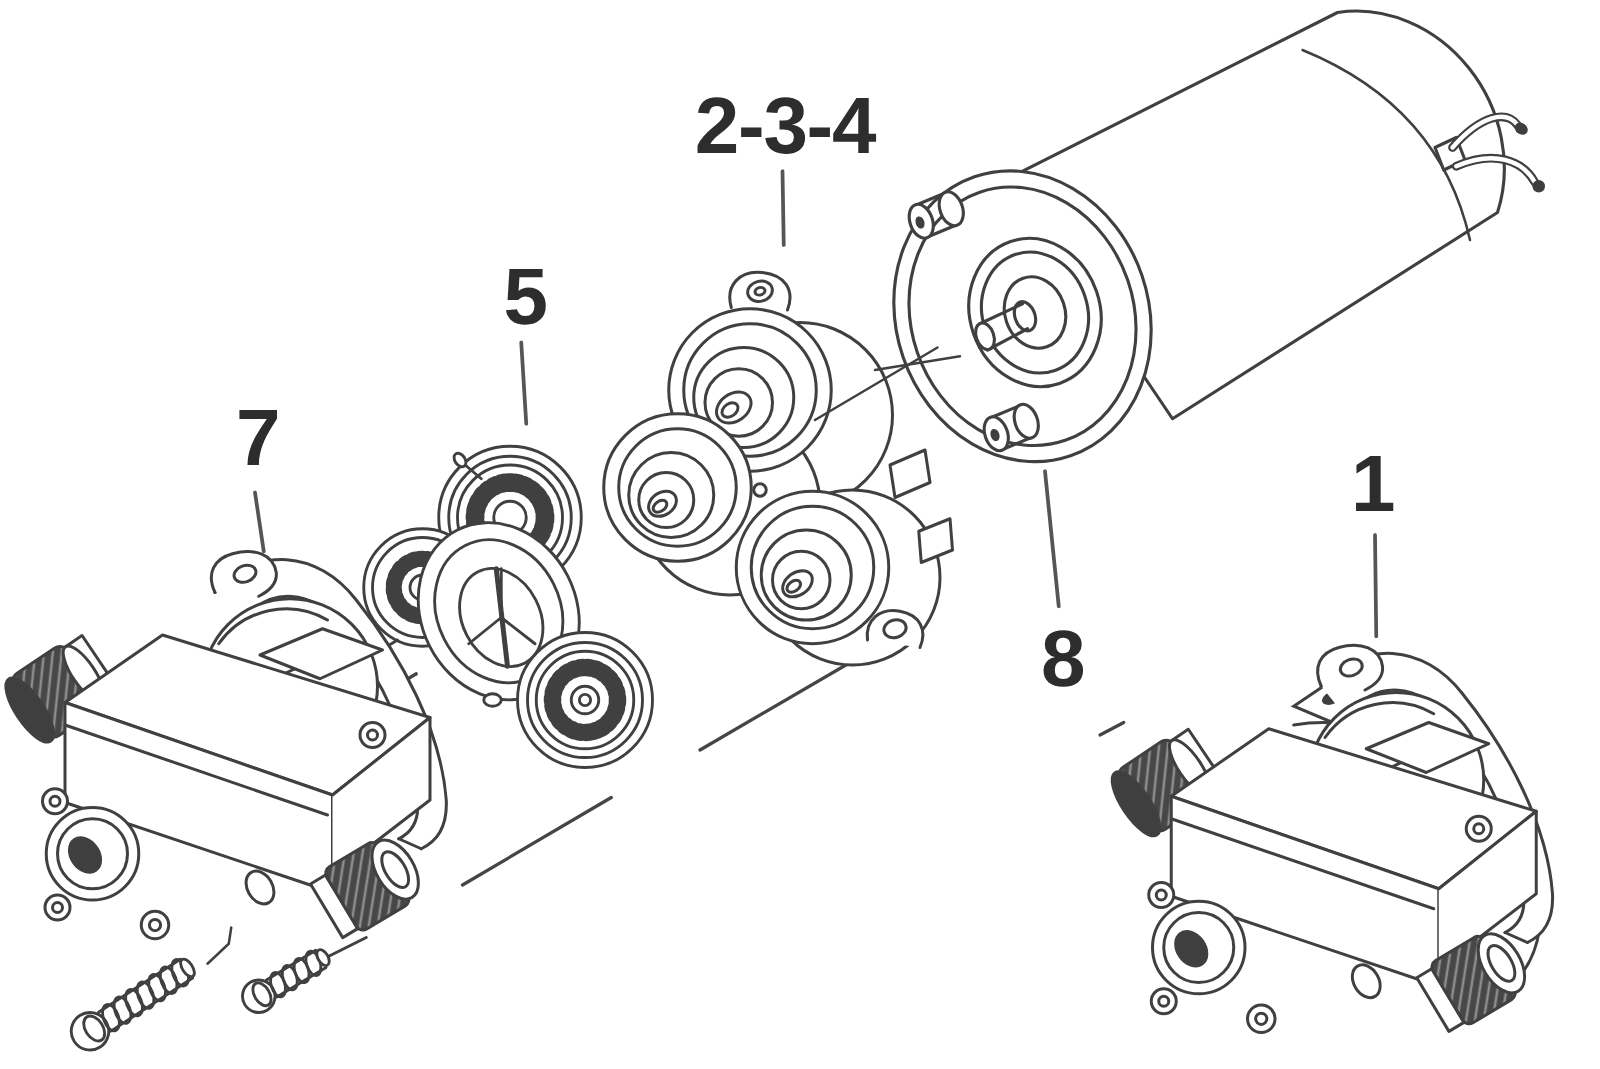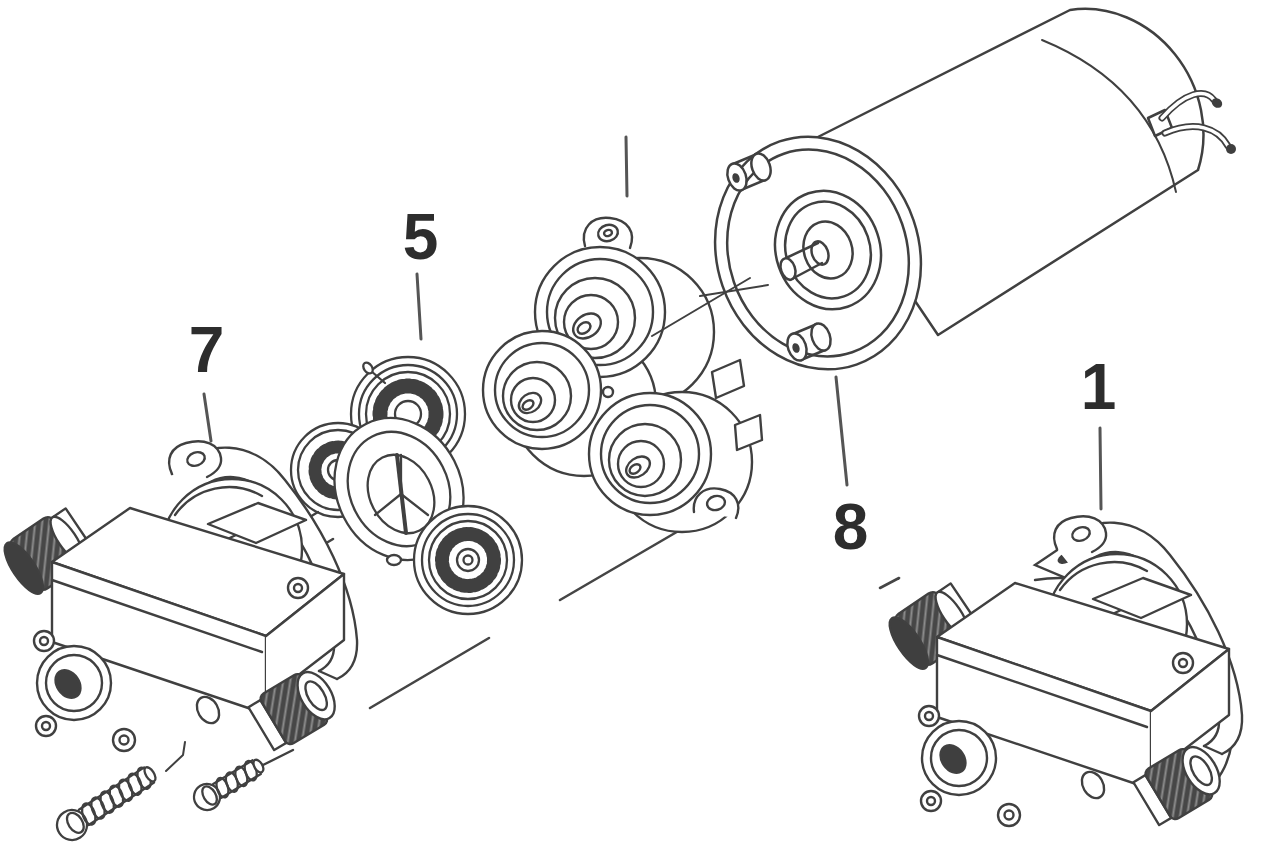--- a/index.html
+++ b/index.html
@@ -262,18 +262,19 @@
 
   <g stroke="#555555" stroke-width="3" stroke-linecap="round">
     <line x1="626" y1="137" x2="627" y2="196"></line>
     <line x1="417" y1="274" x2="421" y2="339"></line>
     <line x1="204" y1="394" x2="211" y2="441"></line>
     <line x1="836" y1="377" x2="847" y2="485"></line>
     <line x1="1100" y1="428" x2="1101" y2="509"></line>
   </g>
 </svg>
 
+<div class="plabel l234">2-3-4</div>
 <div class="plabel l5">5</div>
 <div class="plabel l7">7</div>
 <div class="plabel l8">8</div>
 <div class="plabel l1">1</div>
 
 </div>
 
 </body></html>

